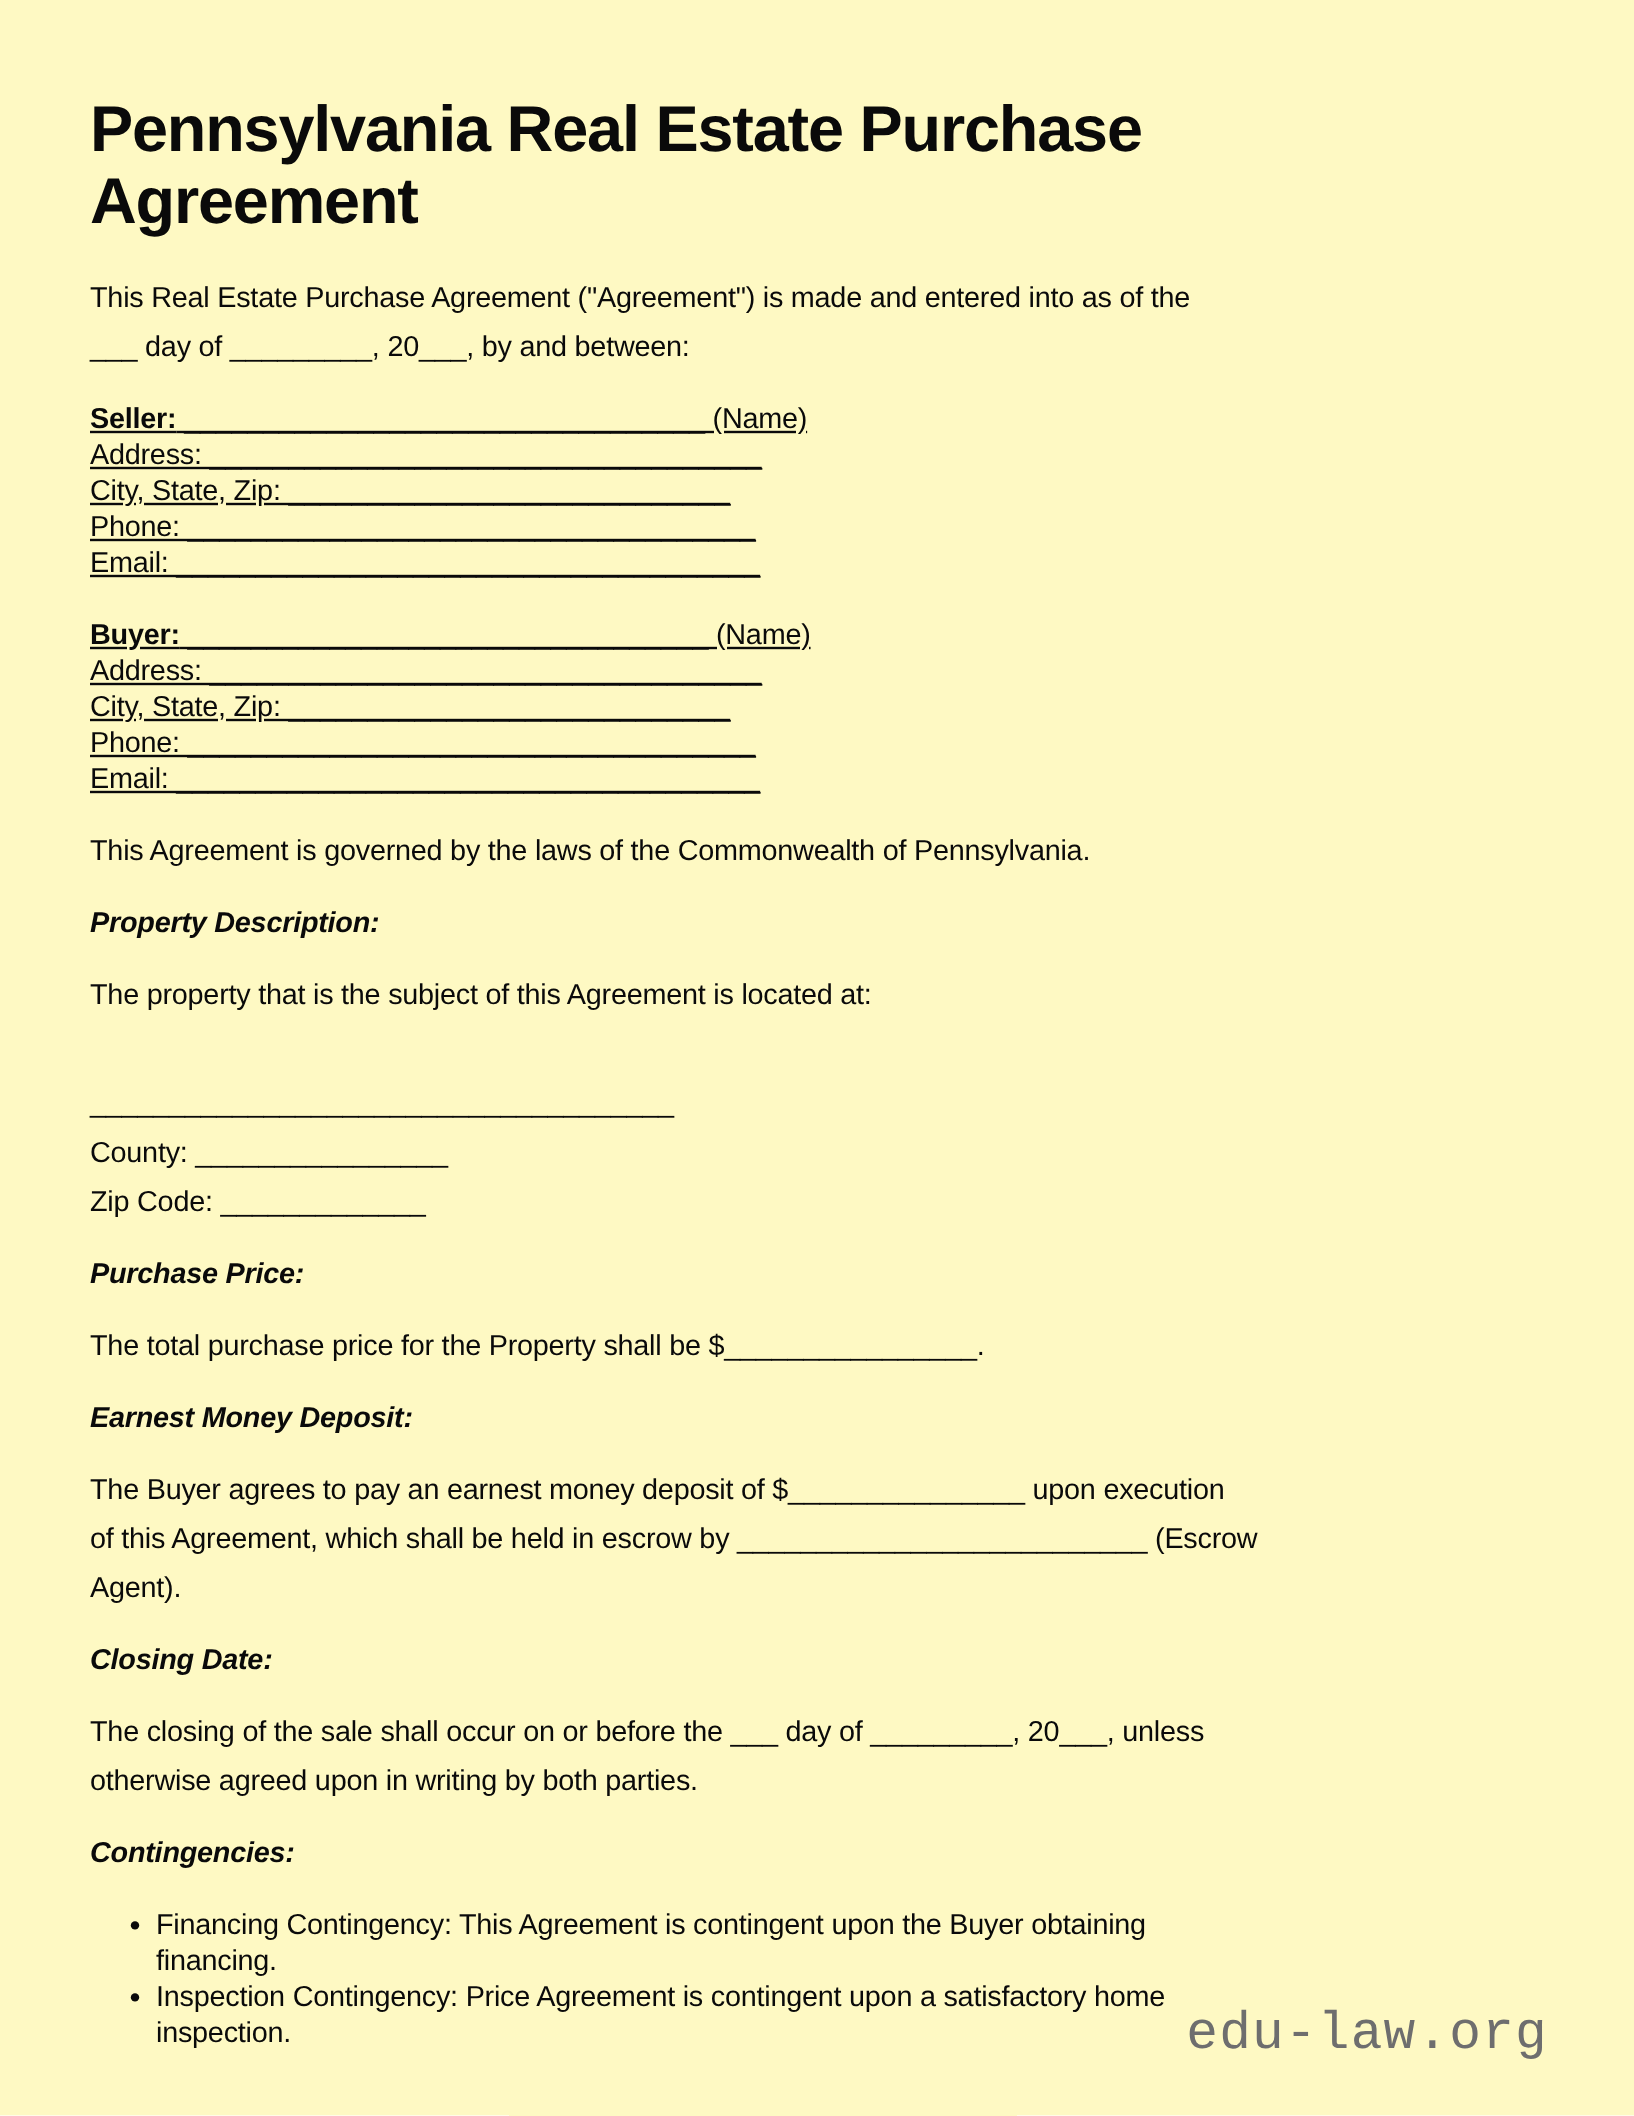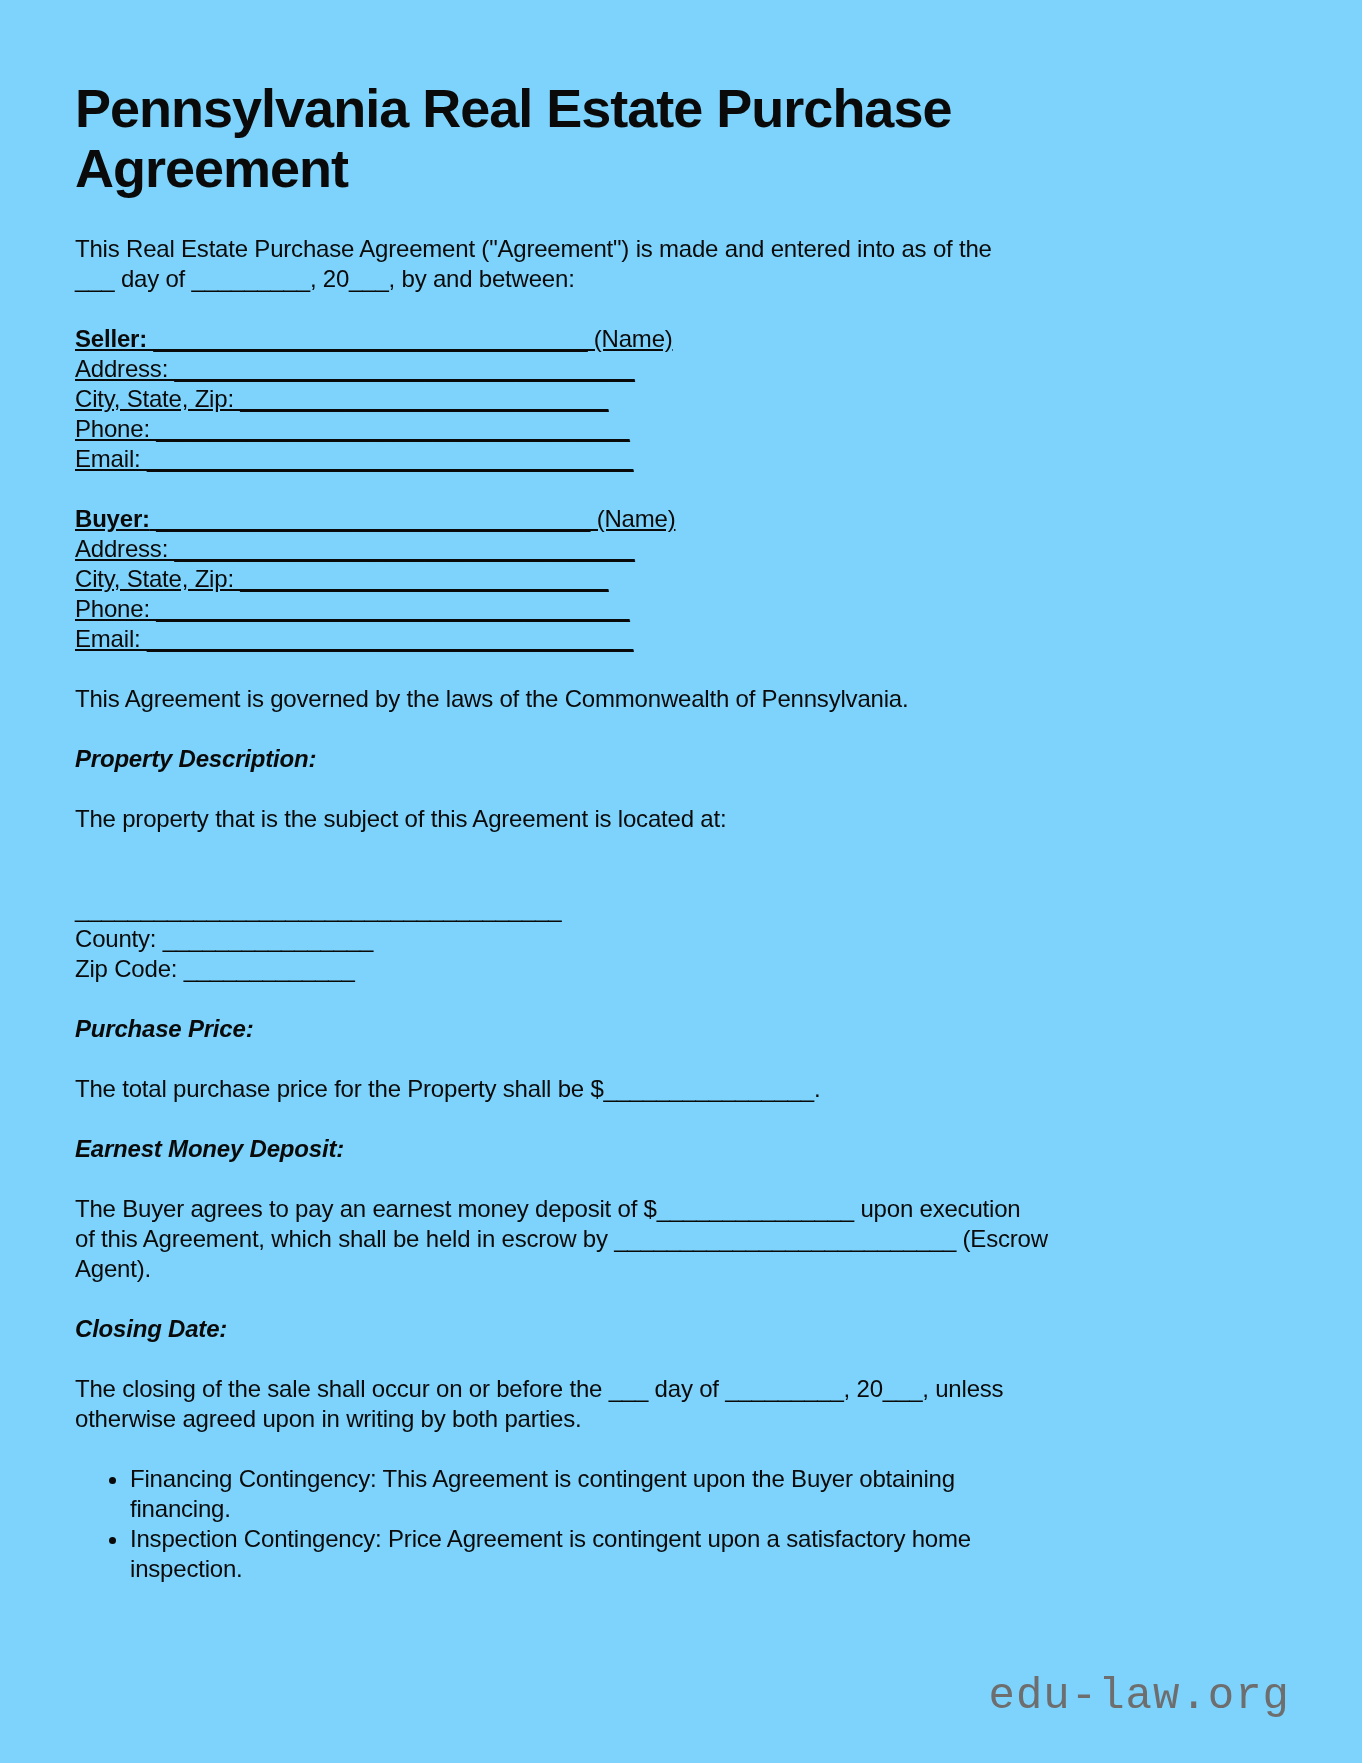--- a/index.html
+++ b/index.html
@@ -4,40 +4,40 @@
 <style>
   html, body {
     margin: 0;
     padding: 0;
     background: #ffffff;
   }
   .page {
     position: relative;
     width: 1362px;
     height: 1763px;
-    background: #7dd3fc;
+    background: #fef9c3;
     color: #0a0a0a;
     font-family: "Liberation Sans", "DejaVu Sans", sans-serif;
     font-size: 24px;
     line-height: 30px;
     letter-spacing: -0.2px;
     box-sizing: border-box;
     padding: 78px 70px 0 75px;
     overflow: hidden;
   }
   h1.doc-title {
     font-size: 54px;
     line-height: 60px;
     font-weight: 700;
     letter-spacing: -1px;
     margin: 0 0 36px 0;
     max-width: 1100px;
   }
   .para { margin: 0 0 30px 0; }
-  .para div { white-space: pre-wrap; }
+  .para div { white-space: pre-wrap; margin-top: 11px; }
   .heading {
     font-weight: 700;
     margin: 0 0 30px 0;
     font-style: italic;
   }
   .party-block { margin: 0 0 30px 0; text-decoration: underline; }
   .party-label { font-weight: 700; }
   .gap-top { margin-top: 60px; }
   ul.contingency-list {
     margin: 0 0 30px 0;
@@ -115,20 +115,21 @@
     <div>Agent).</div>
   </div>
 
   <div class="heading">Closing Date:</div>
 
   <div class="para">
     <div>The closing of the sale shall occur on or before the ___ day of _________, 20___, unless</div>
     <div>otherwise agreed upon in writing by both parties.</div>
   </div>
 
+  <div class="heading">Contingencies:</div>
 
   <ul class="contingency-list">
     <li>
       <div>Financing Contingency: This Agreement is contingent upon the Buyer obtaining</div>
       <div>financing.</div>
     </li>
     <li>
       <div>Inspection Contingency: Price Agreement is contingent upon a satisfactory home</div>
       <div>inspection.</div>
     </li>

